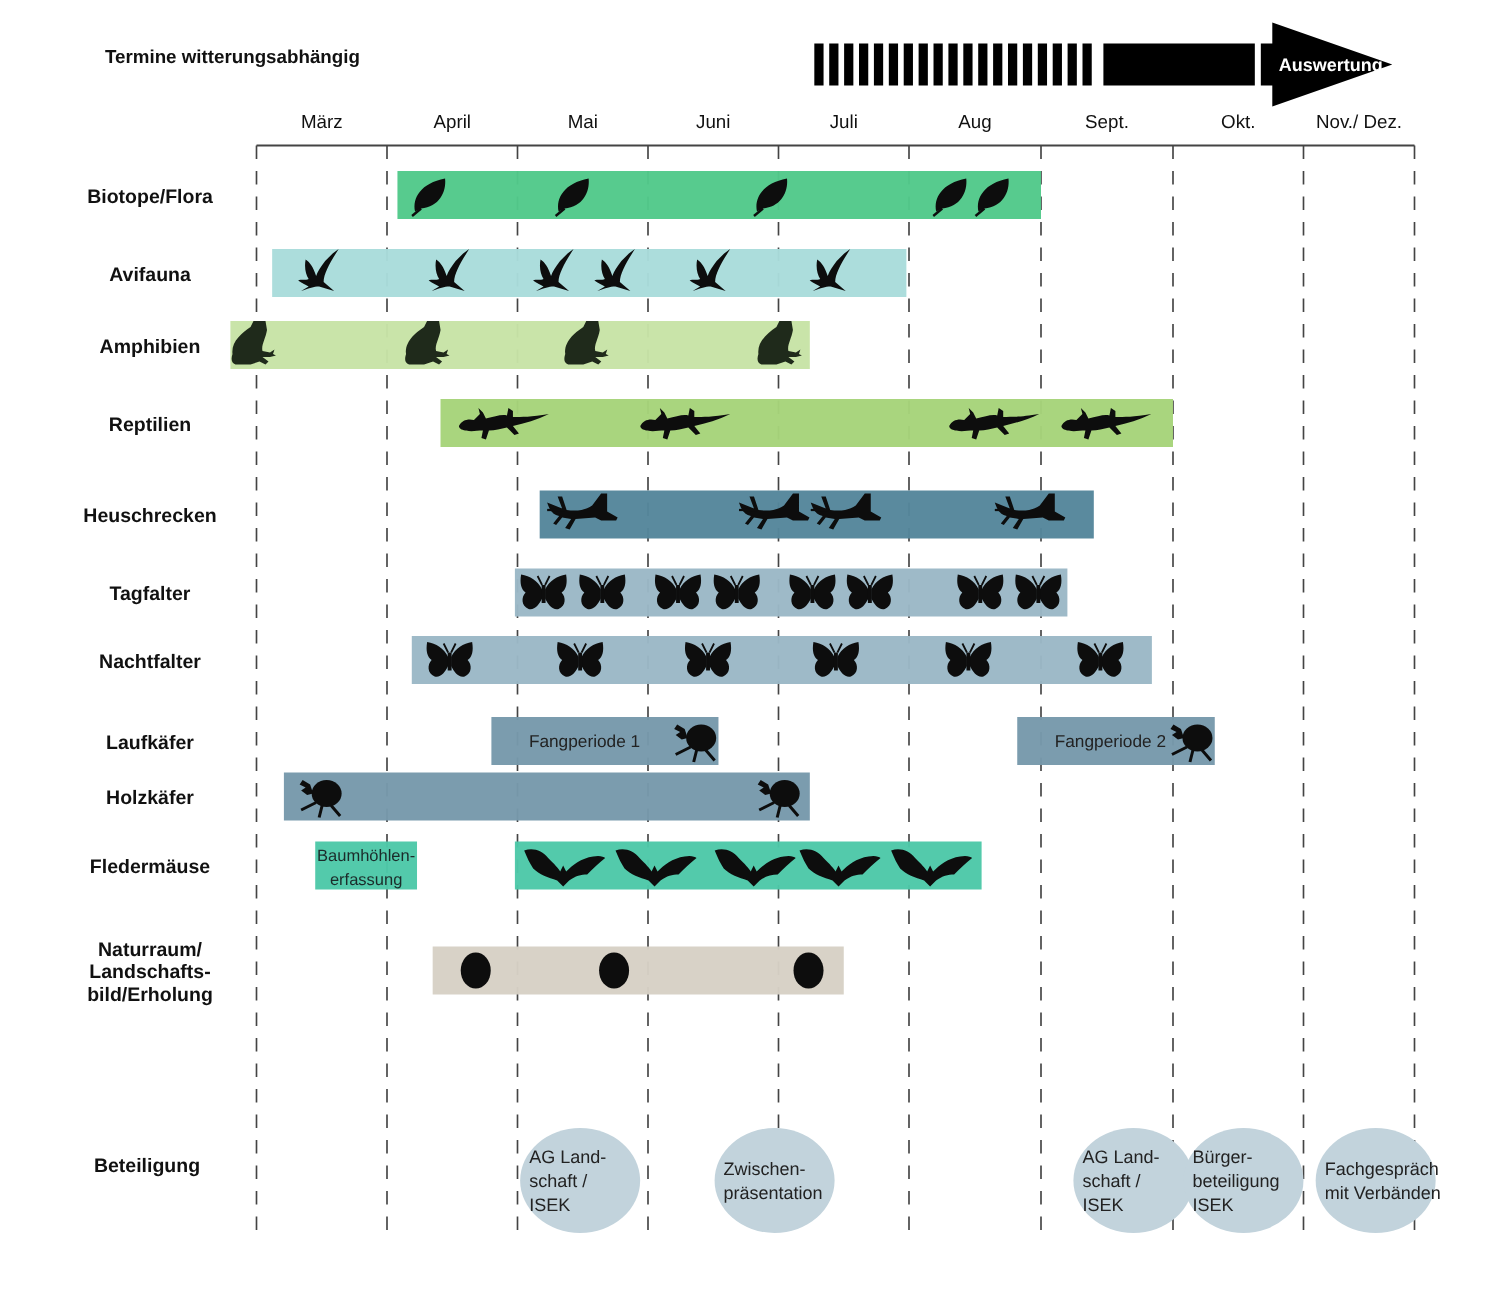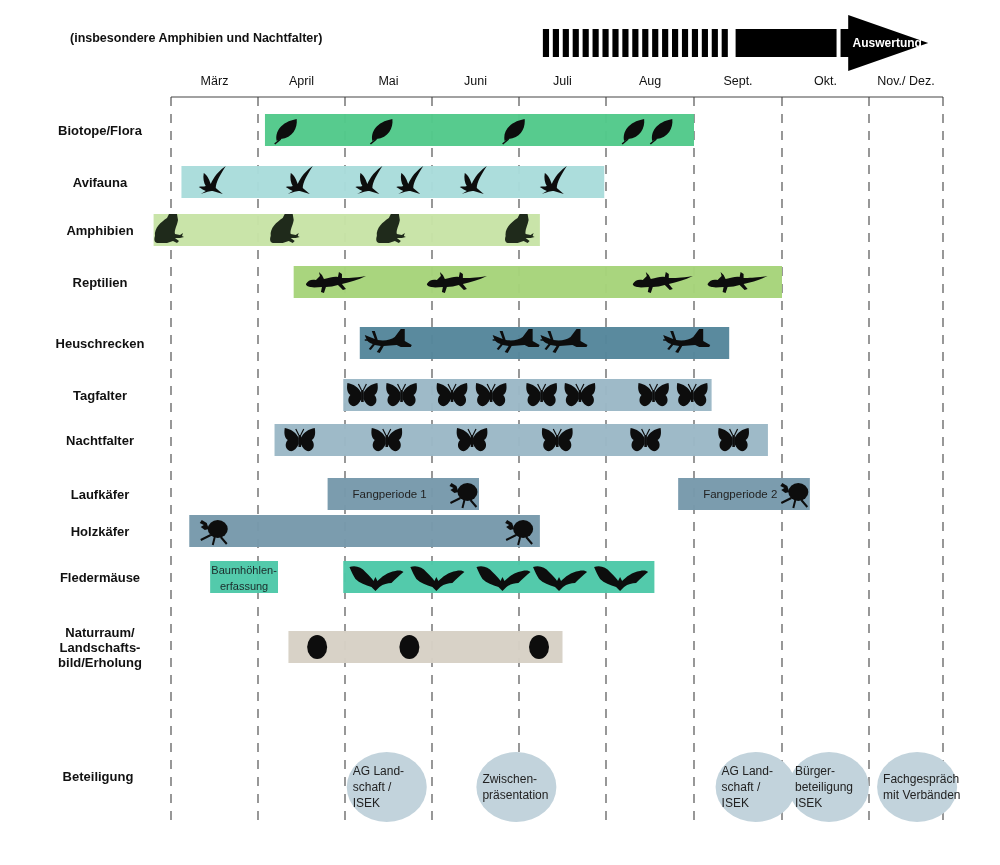--- a/index.html
+++ b/index.html
@@ -6,21 +6,21 @@
   body { width:1000px; height:865px; position:relative; overflow:hidden;
          font-family:"Liberation Sans", "DejaVu Sans", sans-serif; color:#111; }
   #chart { position:absolute; left:0; top:0; }
   .note { position:absolute; left:70px; top:30px; font-size:12.5px; font-weight:bold; line-height:17px; color:#111; }
   .note div { white-space:nowrap; }
 </style>
 </head>
 <body>
 
 <div class="note">
-  <div>(insbesondere Amphibien und Nachtfalter)</div>
+  <div>Termine witterungsabhängig</div>
 </div>
 
 <svg id="chart" width="1000" height="865" viewBox="0 0 1000 865">
     <g>
       <rect x="542.88" y="29" width="6.15823157894737" height="28" fill="#000"></rect>
       <rect x="552.8126315789474" y="29" width="6.15823157894737" height="28" fill="#000"></rect>
       <rect x="562.7452631578948" y="29" width="6.15823157894737" height="28" fill="#000"></rect>
       <rect x="572.6778947368421" y="29" width="6.15823157894737" height="28" fill="#000"></rect>
       <rect x="582.6105263157895" y="29" width="6.15823157894737" height="28" fill="#000"></rect>
       <rect x="592.5431578947369" y="29" width="6.15823157894737" height="28" fill="#000"></rect>

